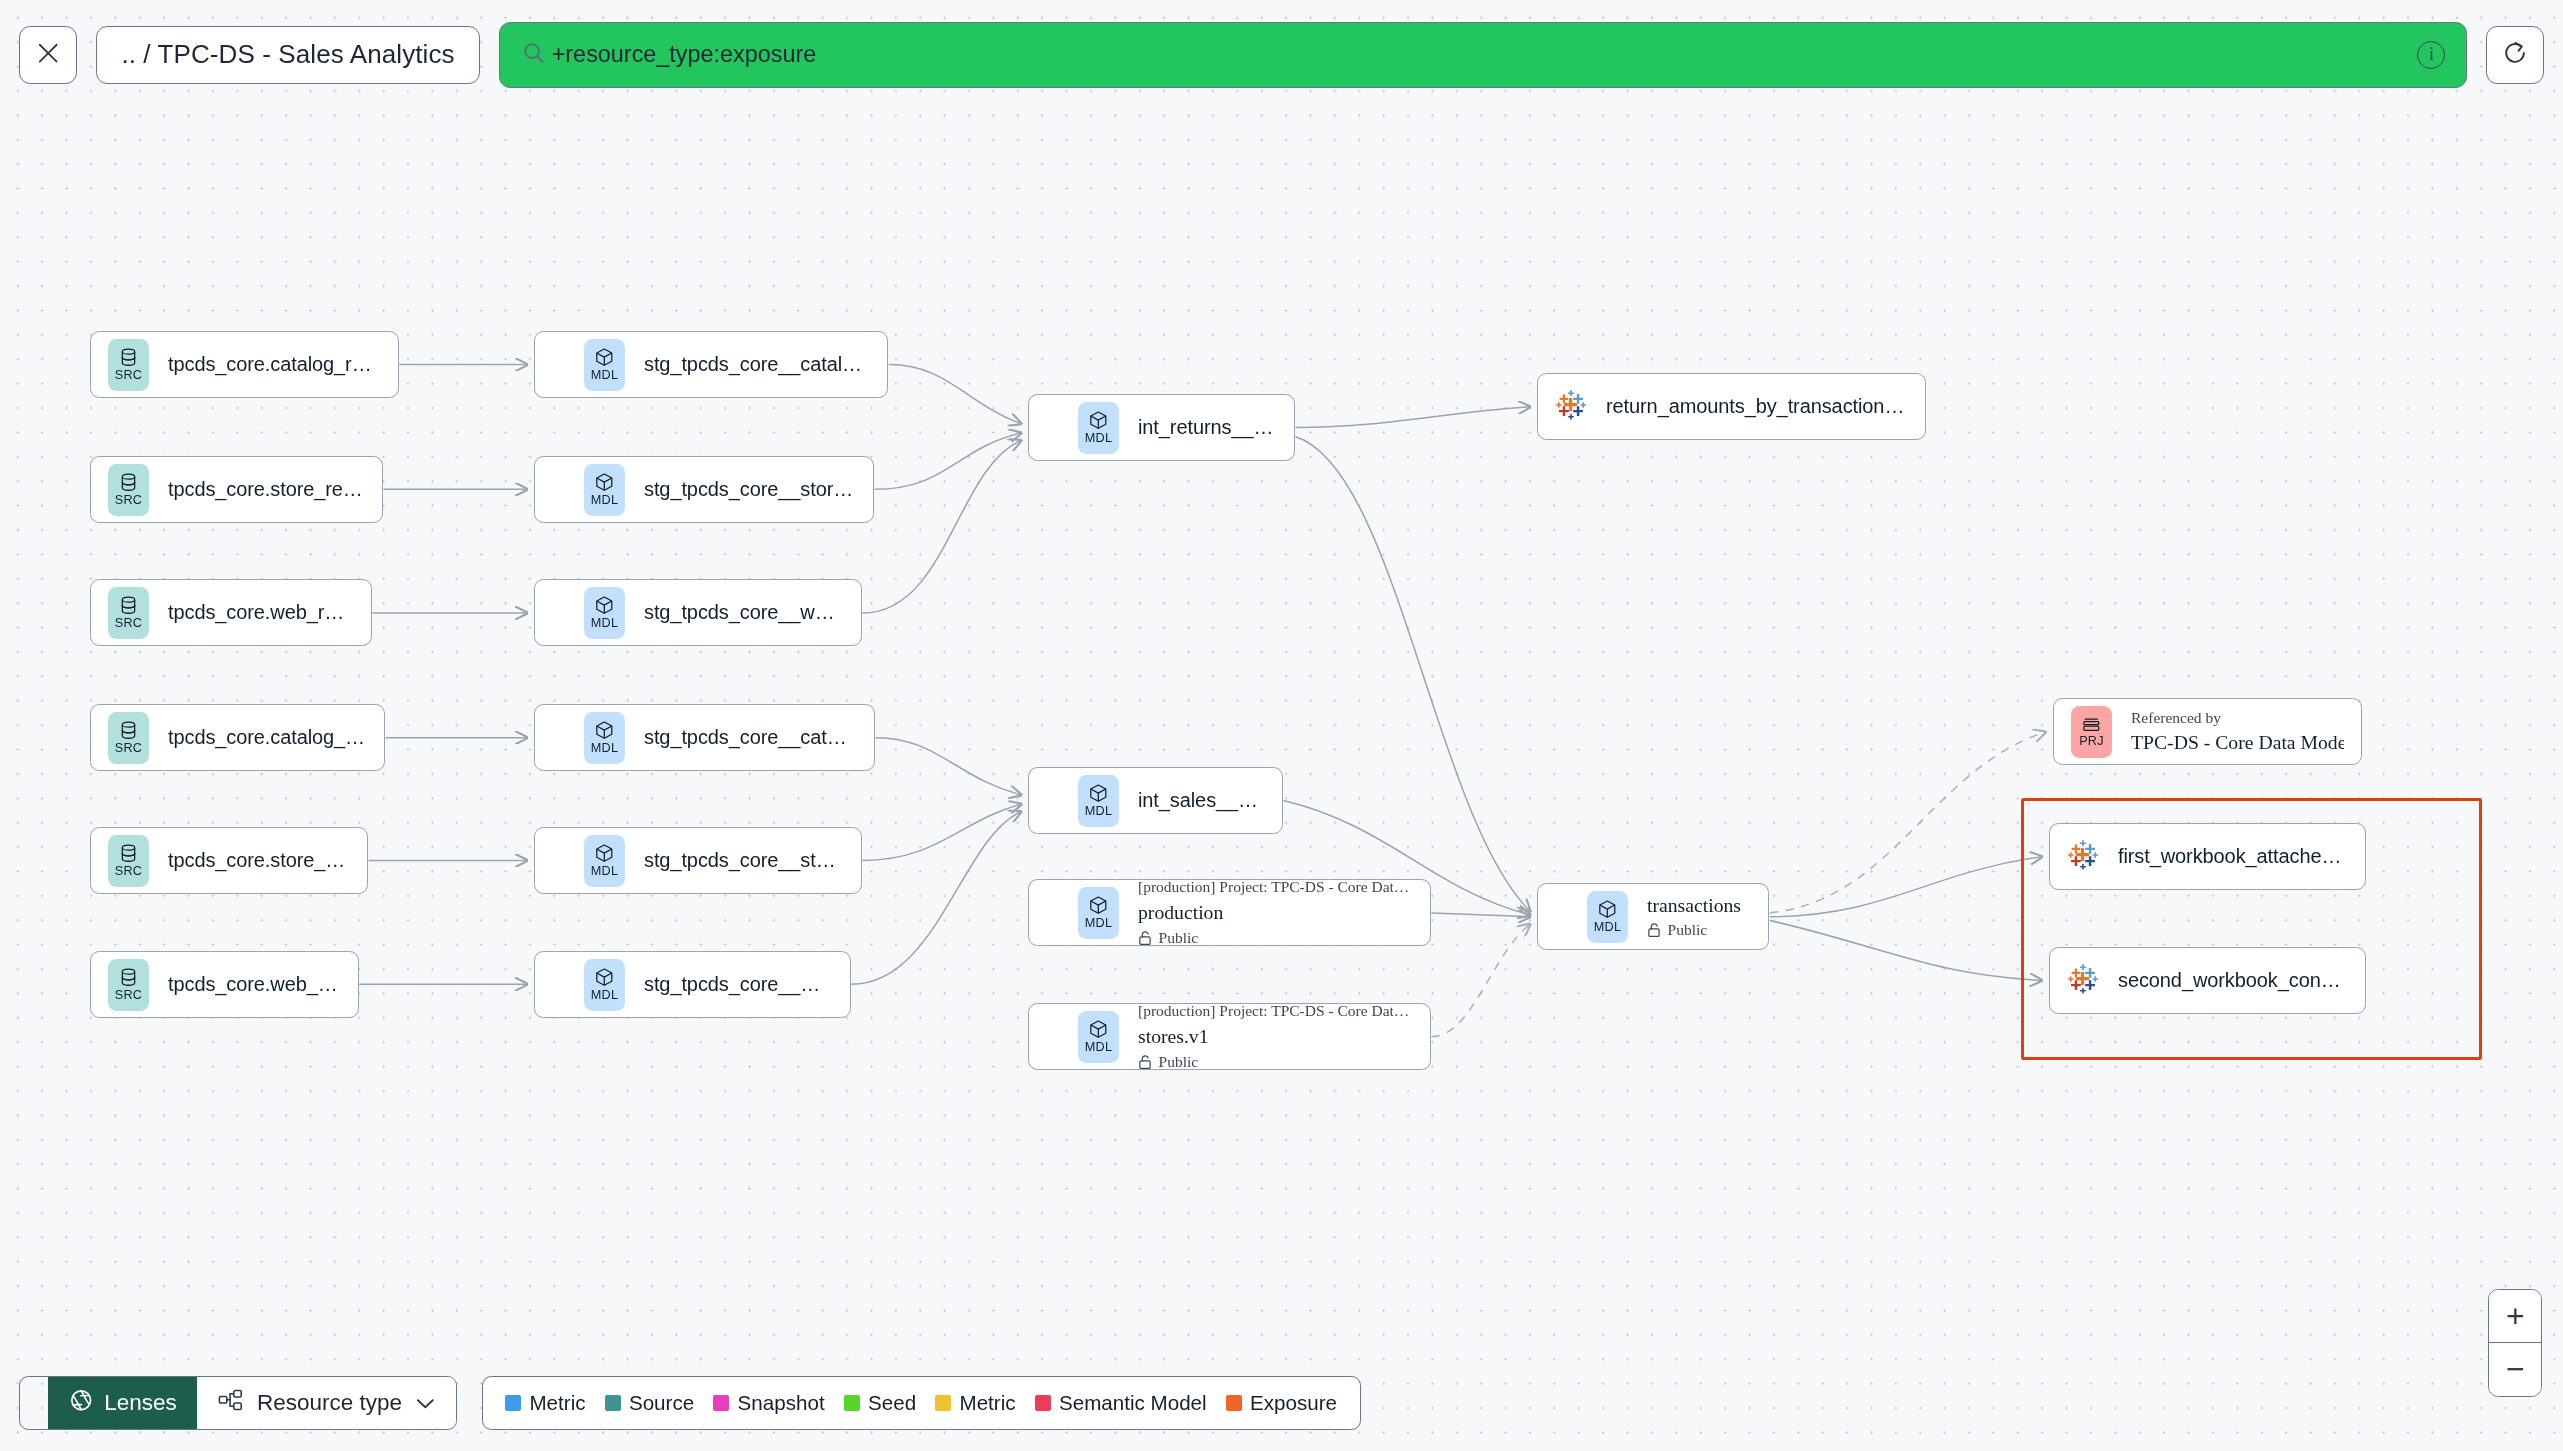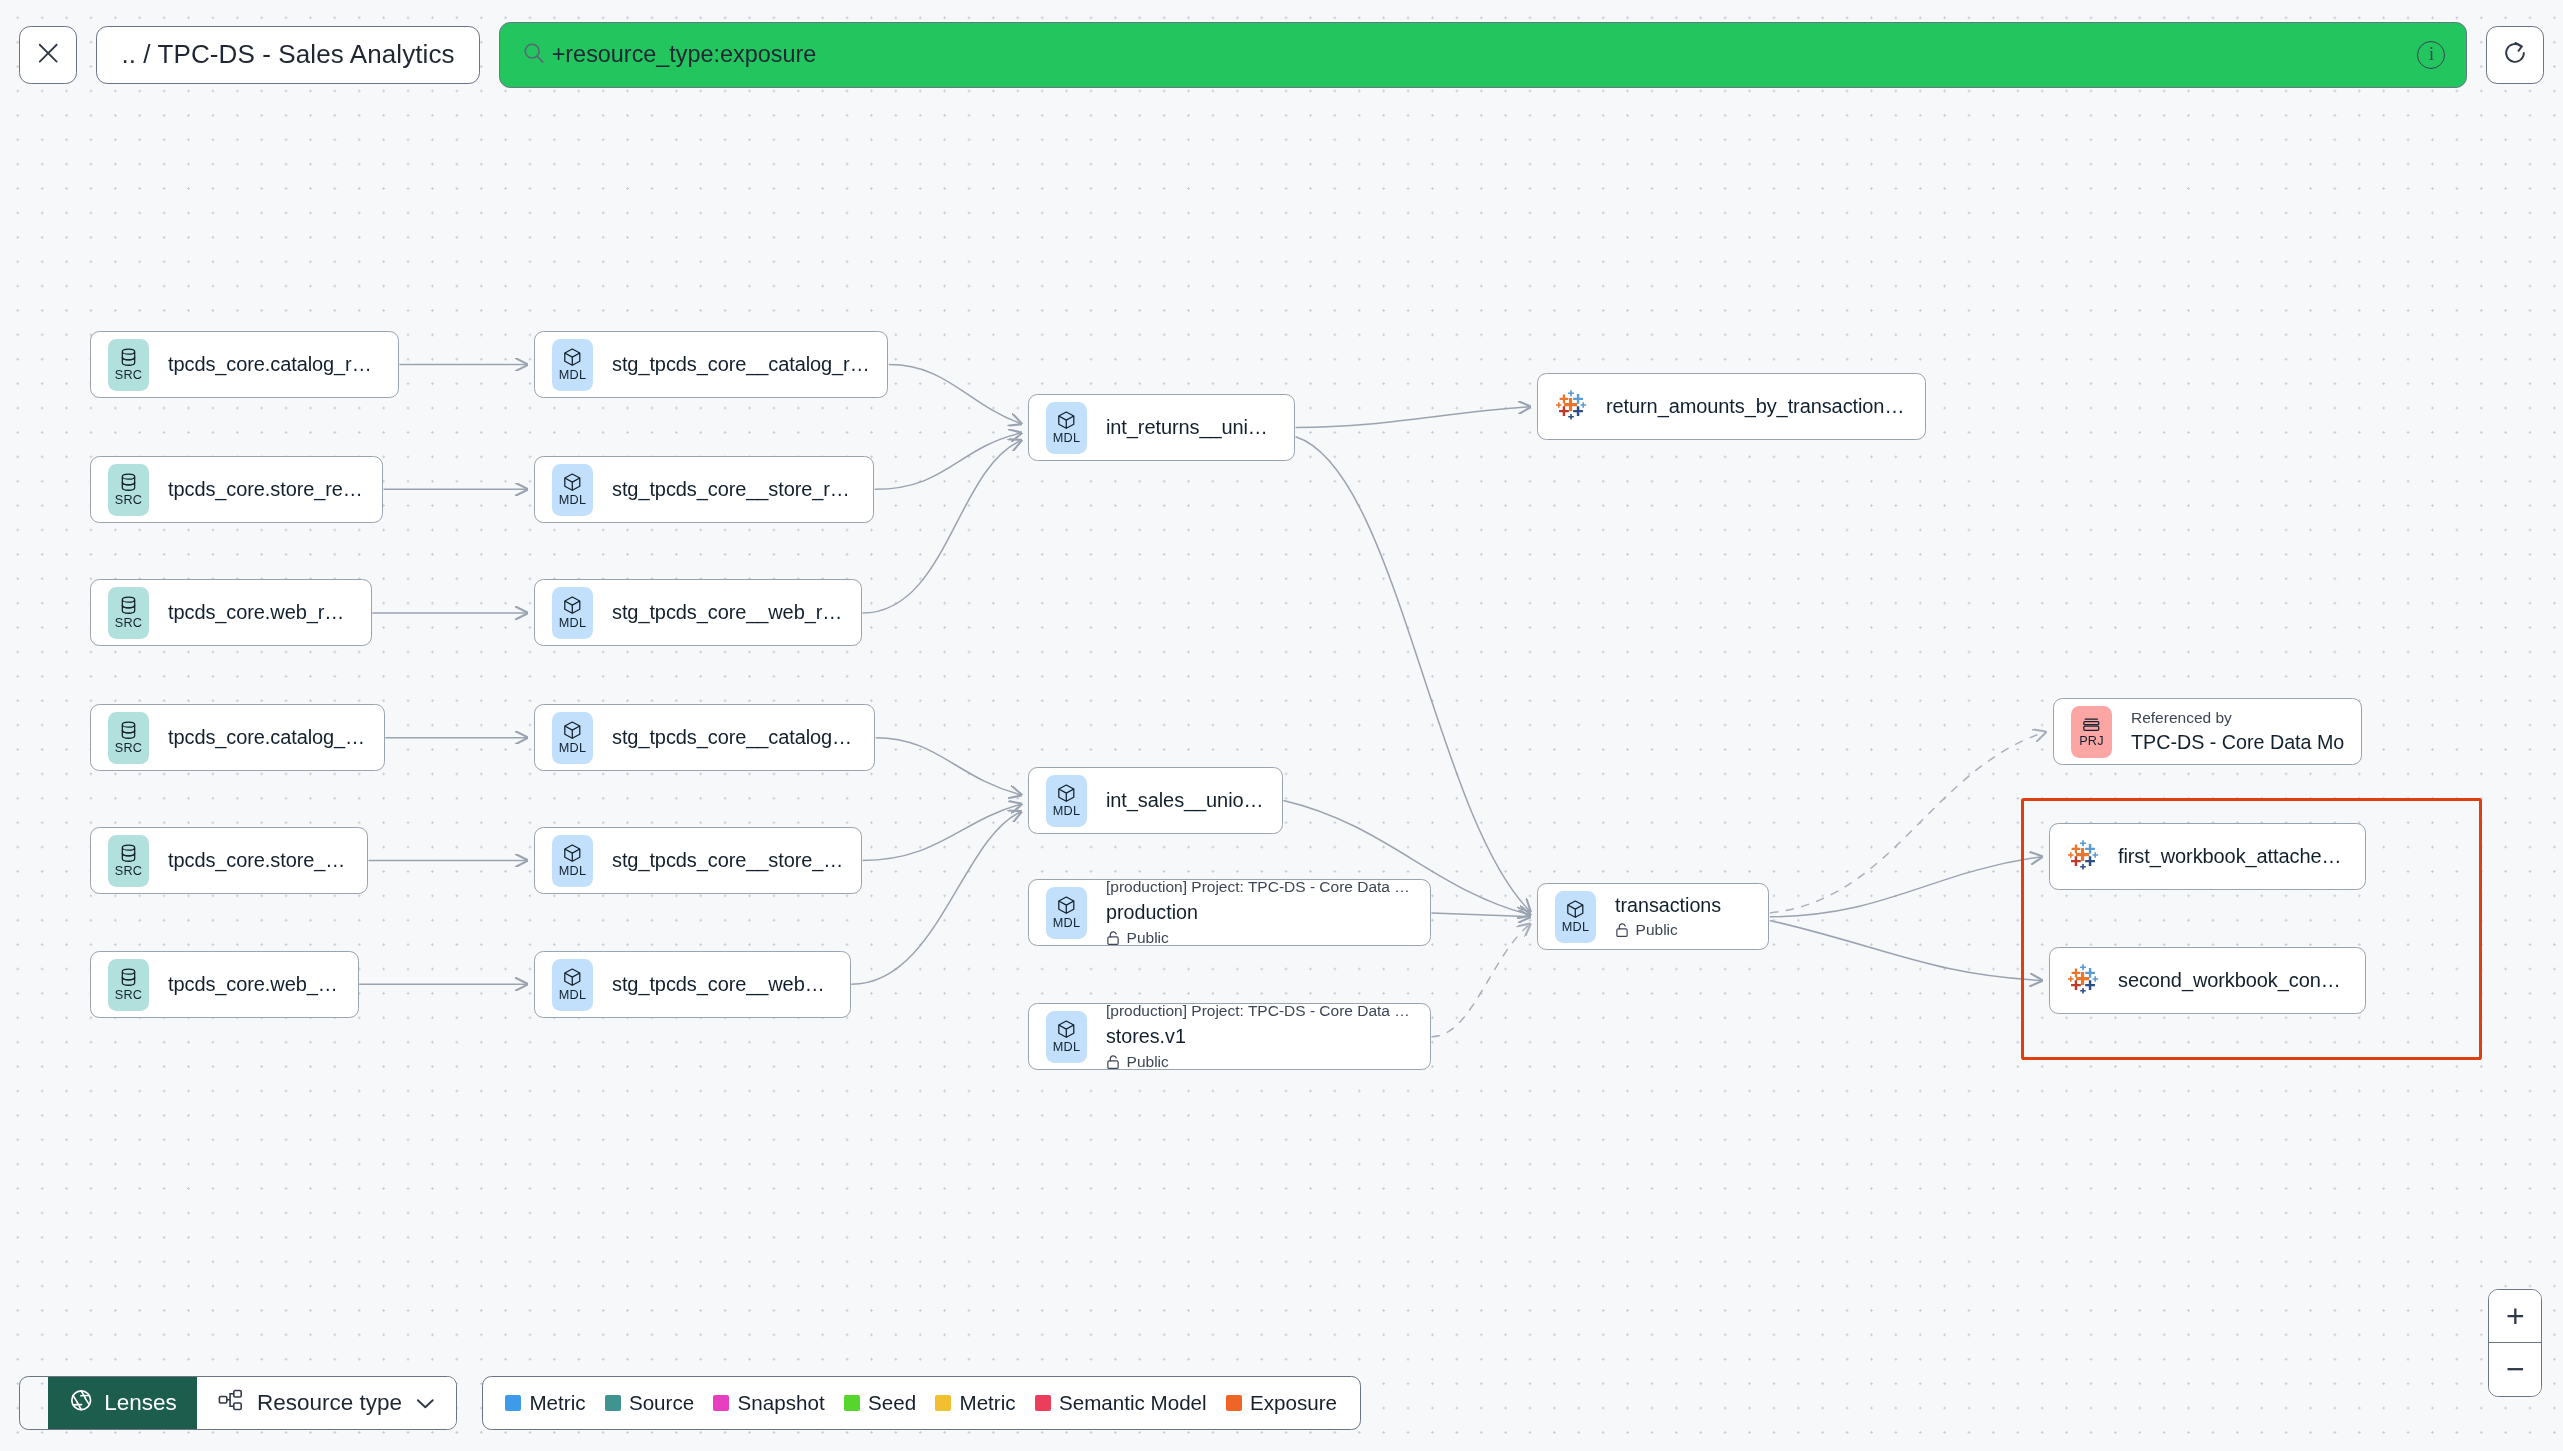--- a/index.html
+++ b/index.html
@@ -101,38 +101,38 @@
     width: 41px; height: 52px;
     border-radius: 8.4px;
     display: flex;
     flex-direction: column;
     align-items: center;
     justify-content: center;
     gap: 0px;
     color: #12232f;
   }
   .badge.src { background: #b2e0dc; }
-  .badge.mdl { background: #c2e0fb; }
+  .badge.mdl { background: #c2e0fb; margin-left: 32px; }
   .badge.prj { background: #fca5a5; }
   .badge svg { display: block; }
   .badge-txt {
     font-size: 12.7px;
     letter-spacing: 0.2px;
     line-height: 1;
     margin-top: 0.9px;
   }
   .node-label {
     font-size: 20px;
     color: #12202e;
     white-space: nowrap;
     overflow: hidden;
     text-overflow: ellipsis;
     letter-spacing: -0.1px;
   }
-  .node-body { display: flex; flex-direction: column; gap: 4.7px; overflow: hidden; }
+  .node-body { display: flex; flex-direction: column; gap: 4.7px; overflow: hidden; font-family: Liberation Serif, serif; }
   .node-sub {
     font-size: 15.5px;
     color: #3d4656;
     white-space: nowrap;
     overflow: hidden;
     text-overflow: ellipsis;
   }
   .node-meta {
     font-size: 15.5px;
     color: #3d4656;

